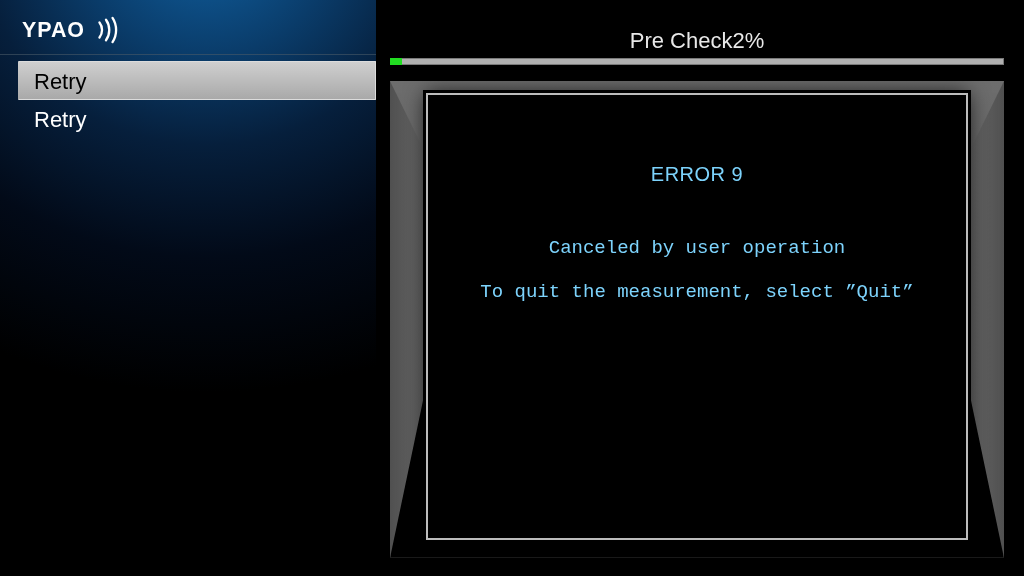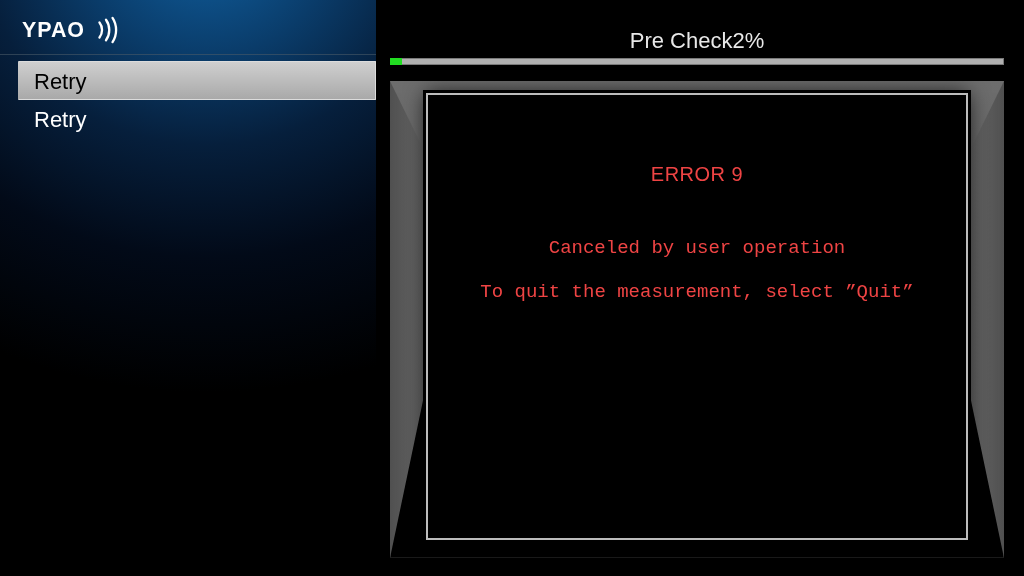--- a/index.html
+++ b/index.html
@@ -173,21 +173,21 @@
   
   .dialog {
     position: absolute;
     left: 36px;
     right: 36px;
     top: 12px;
     bottom: 18px;
     background: #000;
     border: 2px solid #bcbcbc;
     box-shadow: 0 0 0 3px #000, 0 0 20px rgba(0,0,0,.8);
-    color: #ef4444;
+    color: #7dd3fc;
     text-align: center;
     font-size: 19px;
     line-height: 1.35;
     padding-top: 66px;
   }
   .dialog .err-title {
     font-size: 20px;
     margin-bottom: 48px;
     letter-spacing: .5px;
   }

